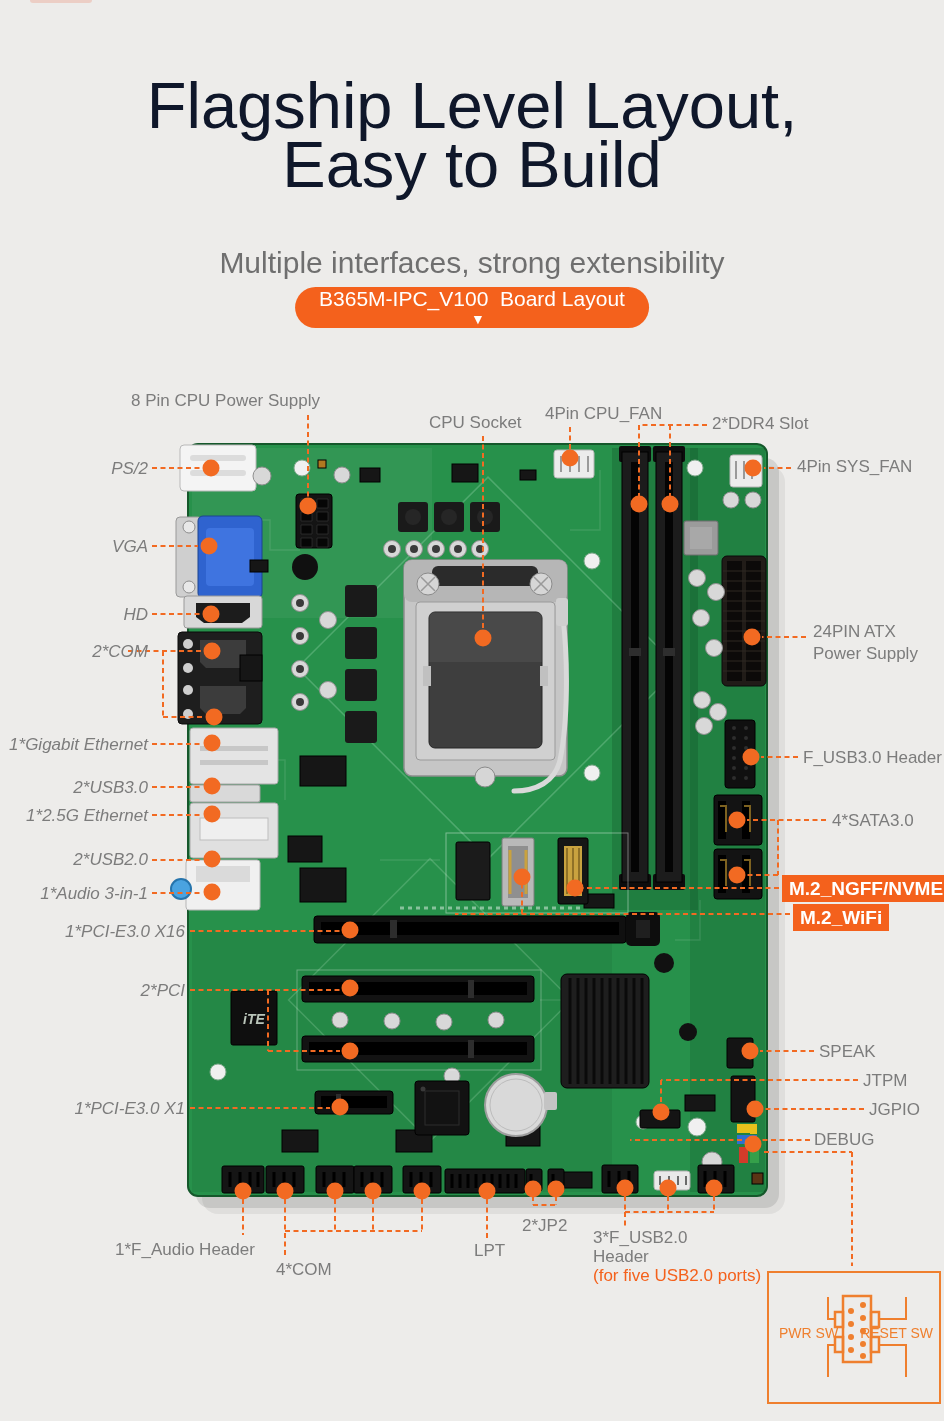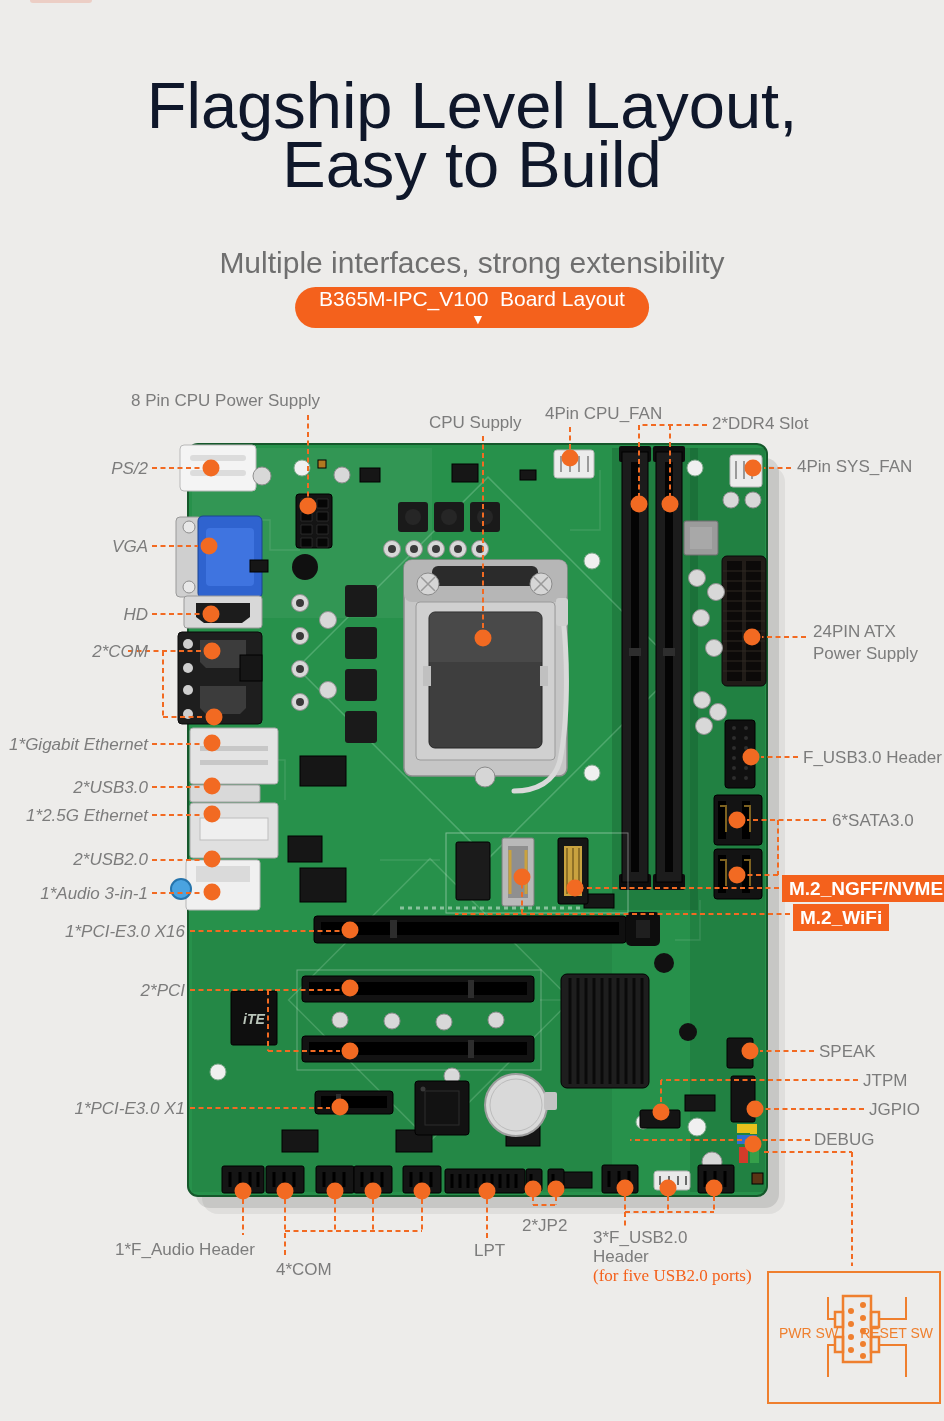--- a/index.html
+++ b/index.html
@@ -11,21 +11,21 @@
         color:#0f172a;}
   .subtitle{position:absolute;top:226px;left:0;width:100%;text-align:center;font-size:30px;color:#6f6f6f;margin-top:20px;}
   .pill{position:absolute;top:287px;left:50%;transform:translateX(-50%);background:#f4611c;color:#fff;
         height:41px;border-radius:21px;display:flex;align-items:center;padding:0 24px;font-size:21px;
         white-space:pre;cursor:pointer;flex-direction:column;}
   .pill .caret{font-size:14px;margin-left:12px;}
   .lbl{position:absolute;font-size:17px;line-height:19px;color:#7c7c7c;white-space:nowrap;}
   .lbl.r{text-align:center;font-style:italic;}
   .m2box{position:absolute;background:#f4611c;color:#fff;font-weight:bold;font-size:19px;line-height:25px;
         padding:1px 7px 1px 7px;white-space:nowrap;}
-  .note{color:#f4611c;font-family:Liberation Serif, serif;}
+  .note{color:#f4611c;}
   .fpbox{position:absolute;left:767px;top:1271px;width:170px;height:129px;border:2px solid #ef7f2e;}
   .fplbl{position:absolute;font-size:14px;color:#ef7f2e;white-space:nowrap;margin-top:48px;}
   svg.board{position:absolute;left:0;top:0;}
 </style>
 </head>
 <body>
 
 <div class="page">
   <div class="corner-sliver"></div>
 
@@ -466,21 +466,21 @@
           <circle cx="863" cy="1356" r="3"></circle>
         <circle cx="851" cy="1311" r="3"></circle>
           <circle cx="851" cy="1324" r="3"></circle>
           <circle cx="851" cy="1337" r="3"></circle>
         <circle cx="851" cy="1350" r="3"></circle>
       </g>
     </g>
   </svg>
 
   <div class="lbl" style="left:131px;top:391px">8 Pin CPU Power Supply</div>
-  <div class="lbl" style="left:429px;top:413px">CPU Supply</div>
+  <div class="lbl" style="left:429px;top:413px">CPU Socket</div>
   <div class="lbl" style="left:545px;top:404px">4Pin CPU_FAN</div>
   <div class="lbl" style="left:712px;top:414px">2*DDR4 Slot</div>
   <div class="lbl" style="left:797px;top:457px">4Pin SYS_FAN</div>
 
   <div class="lbl r" style="right:796px;top:459px">PS/2</div>
   <div class="lbl r" style="right:796px;top:537px">VGA</div>
   <div class="lbl r" style="right:796px;top:605px">HD</div>
   <div class="lbl r" style="right:796px;top:642px">2*COM</div>
   <div class="lbl r" style="right:796px;top:735px">1*Gigabit Ethernet</div>
   <div class="lbl r" style="right:796px;top:778px">2*USB3.0</div>
@@ -500,21 +500,21 @@
     <div>3*F_USB2.0</div>
     <div>Header</div>
     <div class="note">(for five USB2.0 ports)</div>
   </div>
 
   <div class="lbl" style="left:813px;top:621px;line-height:22px">
     <div>24PIN ATX</div>
     <div>Power Supply</div>
   </div>
   <div class="lbl" style="left:803px;top:748px">F_USB3.0 Header</div>
-  <div class="lbl" style="left:832px;top:811px">6*SATA3.0</div>
+  <div class="lbl" style="left:832px;top:811px">4*SATA3.0</div>
   <div class="m2box" style="left:782px;top:875px">M.2_NGFF/NVME</div>
   <div class="m2box" style="left:793px;top:904px">M.2_WiFi</div>
   <div class="lbl" style="left:819px;top:1042px">SPEAK</div>
   <div class="lbl" style="left:863px;top:1071px">JTPM</div>
   <div class="lbl" style="left:869px;top:1100px">JGPIO</div>
   <div class="lbl" style="left:814px;top:1130px">DEBUG</div>
 
   <div class="fpbox"></div>
   <div class="fplbl" style="left:779px;top:1277px">PWR SW</div>
   <div class="fplbl" style="right:11px;top:1277px">RESET SW</div>

